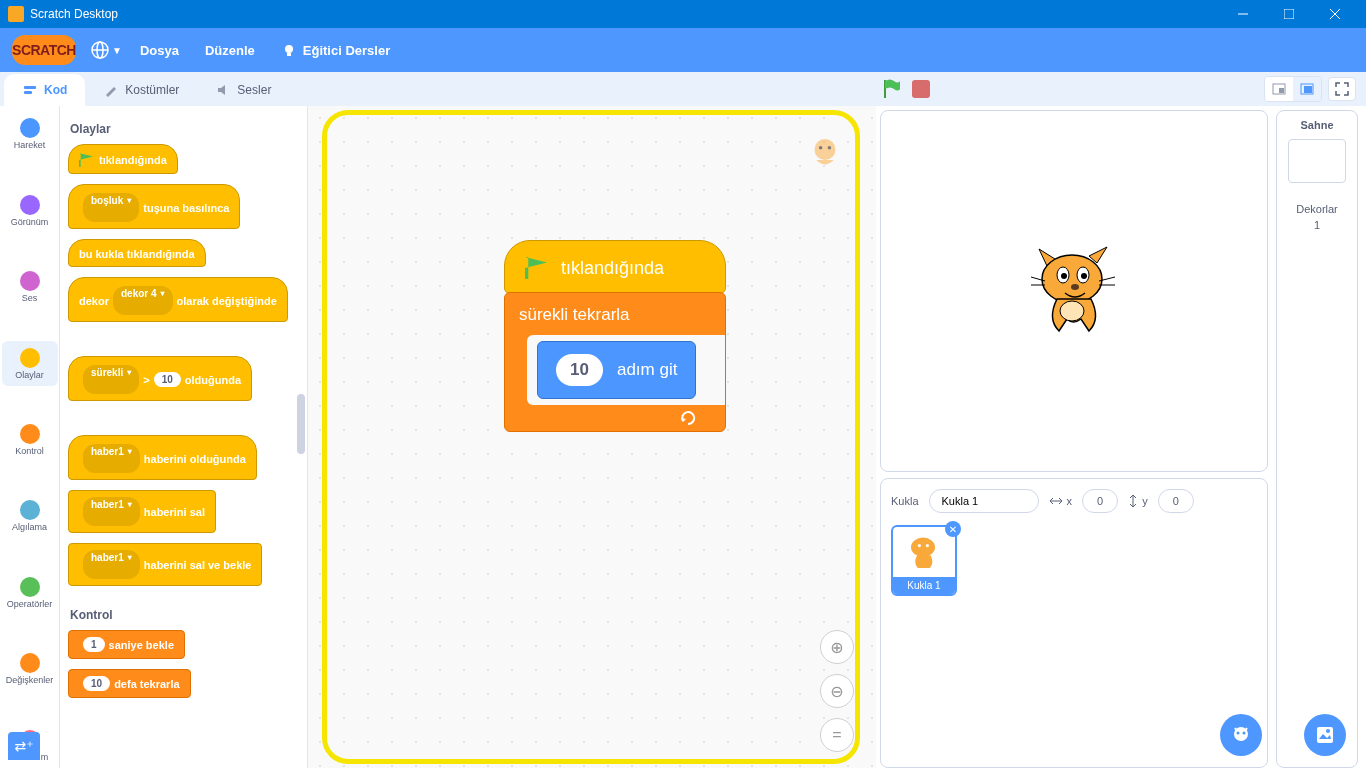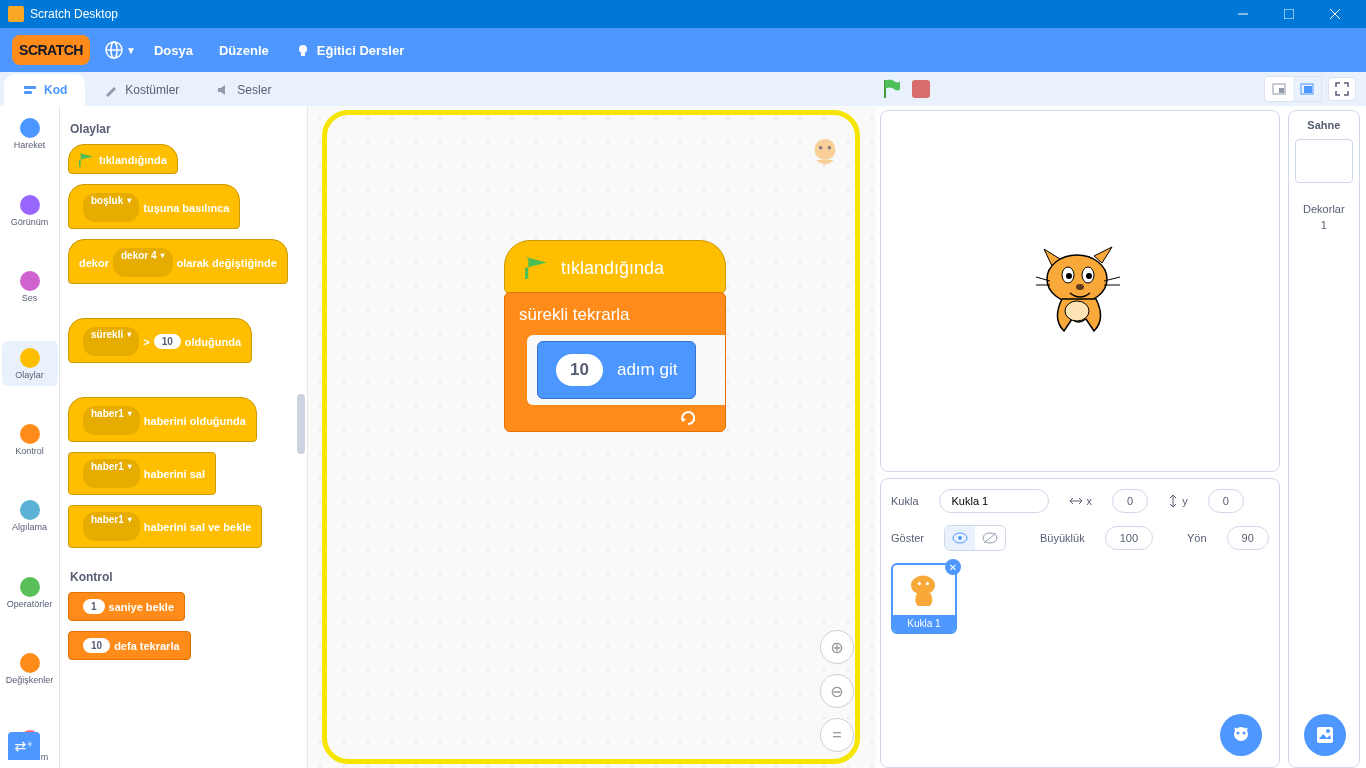--- a/index.html
+++ b/index.html
@@ -5,21 +5,21 @@
 * { margin:0; padding:0; box-sizing:border-box; font-family:"Helvetica Neue",Arial,sans-serif; }
 body { width:1366px; height:768px; background:#fff; overflow:hidden; }
 
 .titlebar { height:28px; background:#0078d7; display:flex; align-items:center; padding:0 8px; color:#ffffff; font-size:12px; }
 .titlebar .icon { width:16px; height:16px; background:#f9a825; border-radius:2px; margin-right:6px; }
 .titlebar .spacer { flex:1; }
 .titlebar .winbtn { width:46px; height:28px; display:flex; align-items:center; justify-content:center; }
 .titlebar .winbtn svg { stroke:#fff; }
 
 .menubar { height:44px; background:#4d97ff; display:flex; align-items:center; padding:0 12px; color:#fff; font-size:13px; font-weight:600; }
-.logo { width:78px; height:30px; background:#ff8c1a; border-radius:8px; margin-right:14px; display:flex; align-items:center; justify-content:center; font-weight:800; color:#0f172a; font-size:14px; letter-spacing:-.5px; }
+.logo { width:64px; height:30px; background:#ff8c1a; border-radius:13px; margin-right:14px; display:flex; align-items:center; justify-content:center; font-weight:800; color:#7f1d1d; font-size:14px; letter-spacing:-.5px; }
 .menubar .globe { margin-right:18px; display:flex; align-items:center; }
 .menubar .mitem { margin-right:26px; cursor:pointer; }
 .menubar .tut { display:flex; align-items:center; }
 .menubar .tut .bulb { margin-right:6px; }
 
 .tabrow { height:34px; background:#e9f1fc; display:flex; align-items:flex-end; padding-left:4px; position:relative; }
 .tabrow .tab { height:32px; padding:0 18px; display:flex; align-items:center; font-size:12px; color:#575e75; border-radius:10px 10px 0 0; cursor:pointer; }
 .tabrow .tab.active { background:#fff; color:#4d97ff; font-weight:600; }
 .tabrow .tab .ti { margin-right:6px; }
 .stagectl { display:flex; border:1px solid #d9e3f2; border-radius:4px; overflow:hidden; }
@@ -60,21 +60,21 @@
 .zoom { position:absolute; right:22px; bottom:16px; display:flex; flex-direction:column; gap:10px; }
 .zoom div { width:34px; height:34px; border:1px solid #d0d0d0; border-radius:50%; background:#fff; display:flex; align-items:center; justify-content:center; color:#999; font-size:16px; }
 .stagecol { flex:1; display:flex; flex-direction:column; }
 .runbtns { position:absolute; top:78px; left:882px; display:flex; gap:10px; align-items:center; }
 .gflag { width:20px; height:22px; }
 .stopb { width:18px; height:18px; background:#d86c6c; border-radius:3px; }
 .stage { margin:4px 6px 6px 4px; height:362px; border:1px solid #d0d8e8; border-radius:8px; background:#fff; display:flex; align-items:center; justify-content:center; }
 .cat-sprite { width:95px; height:100px; }
 
 .spritepane { margin:0 6px 0 4px; border:1px solid #d0d8e8; border-radius:8px; background:#fff; padding:10px; font-size:11px; color:#575e75; flex:1; position:relative; }
-.sprow { display:flex; align-items:center; gap:20px; margin-bottom:12px; }
+.sprow { display:flex; align-items:center; gap:10px; margin-bottom:12px; }
 .sprow input { border:1px solid #d0d8e8; border-radius:16px; padding:5px 12px; font-size:11px; width:110px; outline:none; }
 .sprow .ov { border:1px solid #d0d8e8; border-radius:16px; padding:5px 14px; font-size:11px; }
 .xylabel { display:flex; align-items:center; gap:4px; }
 .showtog { display:flex; border:1px solid #d0d8e8; border-radius:6px; overflow:hidden; }
 .showtog div { width:30px; height:24px; display:flex; align-items:center; justify-content:center; }
 .showtog div:first-child { background:#e9f1fc; color:#4d97ff; }
 
 .spritelist { display:flex; gap:8px; }
 .spritecard { width:66px; border:2px solid #4d97ff; border-radius:6px; background:#fff; position:relative; }
 .spritecard .thumb { height:50px; display:flex; align-items:center; justify-content:center; }
@@ -231,20 +231,23 @@
 
   <div class="palette">
     <h4>Olaylar</h4>
     <div class="blk hat"><div class="body">
           <div class="flag"></div>
           <span>tıklandığında</span>
         </div></div>
     <div class="blk hat"><div class="body">
           <span class="dd">boşluk</span>
           <span>tuşuna basılınca</span>
+        </div></div>
+    <div class="blk hat"><div class="body">
+          <span>bu kukla tıklandığında</span>
         </div></div>
     <div class="blk hat"><div class="body">
           <span>dekor</span>
           <span class="dd">dekor 4</span>
           <span>olarak değiştiğinde</span>
         </div></div>
     <div style="height:18px"></div>
     <div class="blk hat"><div class="body">
           <span class="dd">sürekli</span>
           <span>&gt;</span>
@@ -345,41 +348,20 @@
               </span>
             <span class="ov">0</span>
             <span class="xylabel">
                 <svg width="10" height="14">
                   <path d="M5 1 L5 13 M5 1 L2 4 M5 1 L8 4 M5 13 L2 10 M5 13 L8 10" stroke="#575e75" fill="none"></path>
                 </svg>
                 <span>y</span>
               </span>
             <span class="ov">0</span>
           </div>
-          <div class="sprow">
-            <span>Göster</span>
-            <div class="showtog">
-              <div>
-                  <svg width="16" height="12">
-                    <ellipse cx="8" cy="6" rx="7" ry="5" fill="none" stroke="#4d97ff"></ellipse>
-                    <circle cx="8" cy="6" r="2" fill="#4d97ff"></circle>
-                  </svg>
-                </div>
-              <div>
-                  <svg width="16" height="12">
-                    <ellipse cx="8" cy="6" rx="7" ry="5" fill="none" stroke="#939aac"></ellipse>
-                    <line x1="2" y1="11" x2="14" y2="1" stroke="#939aac"></line>
-                  </svg>
-                </div>
-            </div>
-            <span style="margin-left:14px">Büyüklük</span>
-            <span class="ov">100</span>
-            <span style="margin-left:14px">Yön</span>
-            <span class="ov">90</span>
-          </div>
           <div class="spritelist">
             <div class="spritecard">
               <div class="x">✕</div>
               <div class="thumb">
                   <svg width="40" height="40" viewBox="0 0 95 100">
                     <ellipse cx="45" cy="38" rx="30" ry="24" fill="#f9a83a"></ellipse>
                     <circle cx="36" cy="34" r="4" fill="#fff"></circle>
                     <circle cx="56" cy="34" r="4" fill="#fff"></circle>
                     <path d="M30 58 Q20 78 32 90 L62 90 Q74 78 64 58 Z" fill="#f9a83a"></path>
                   </svg>

